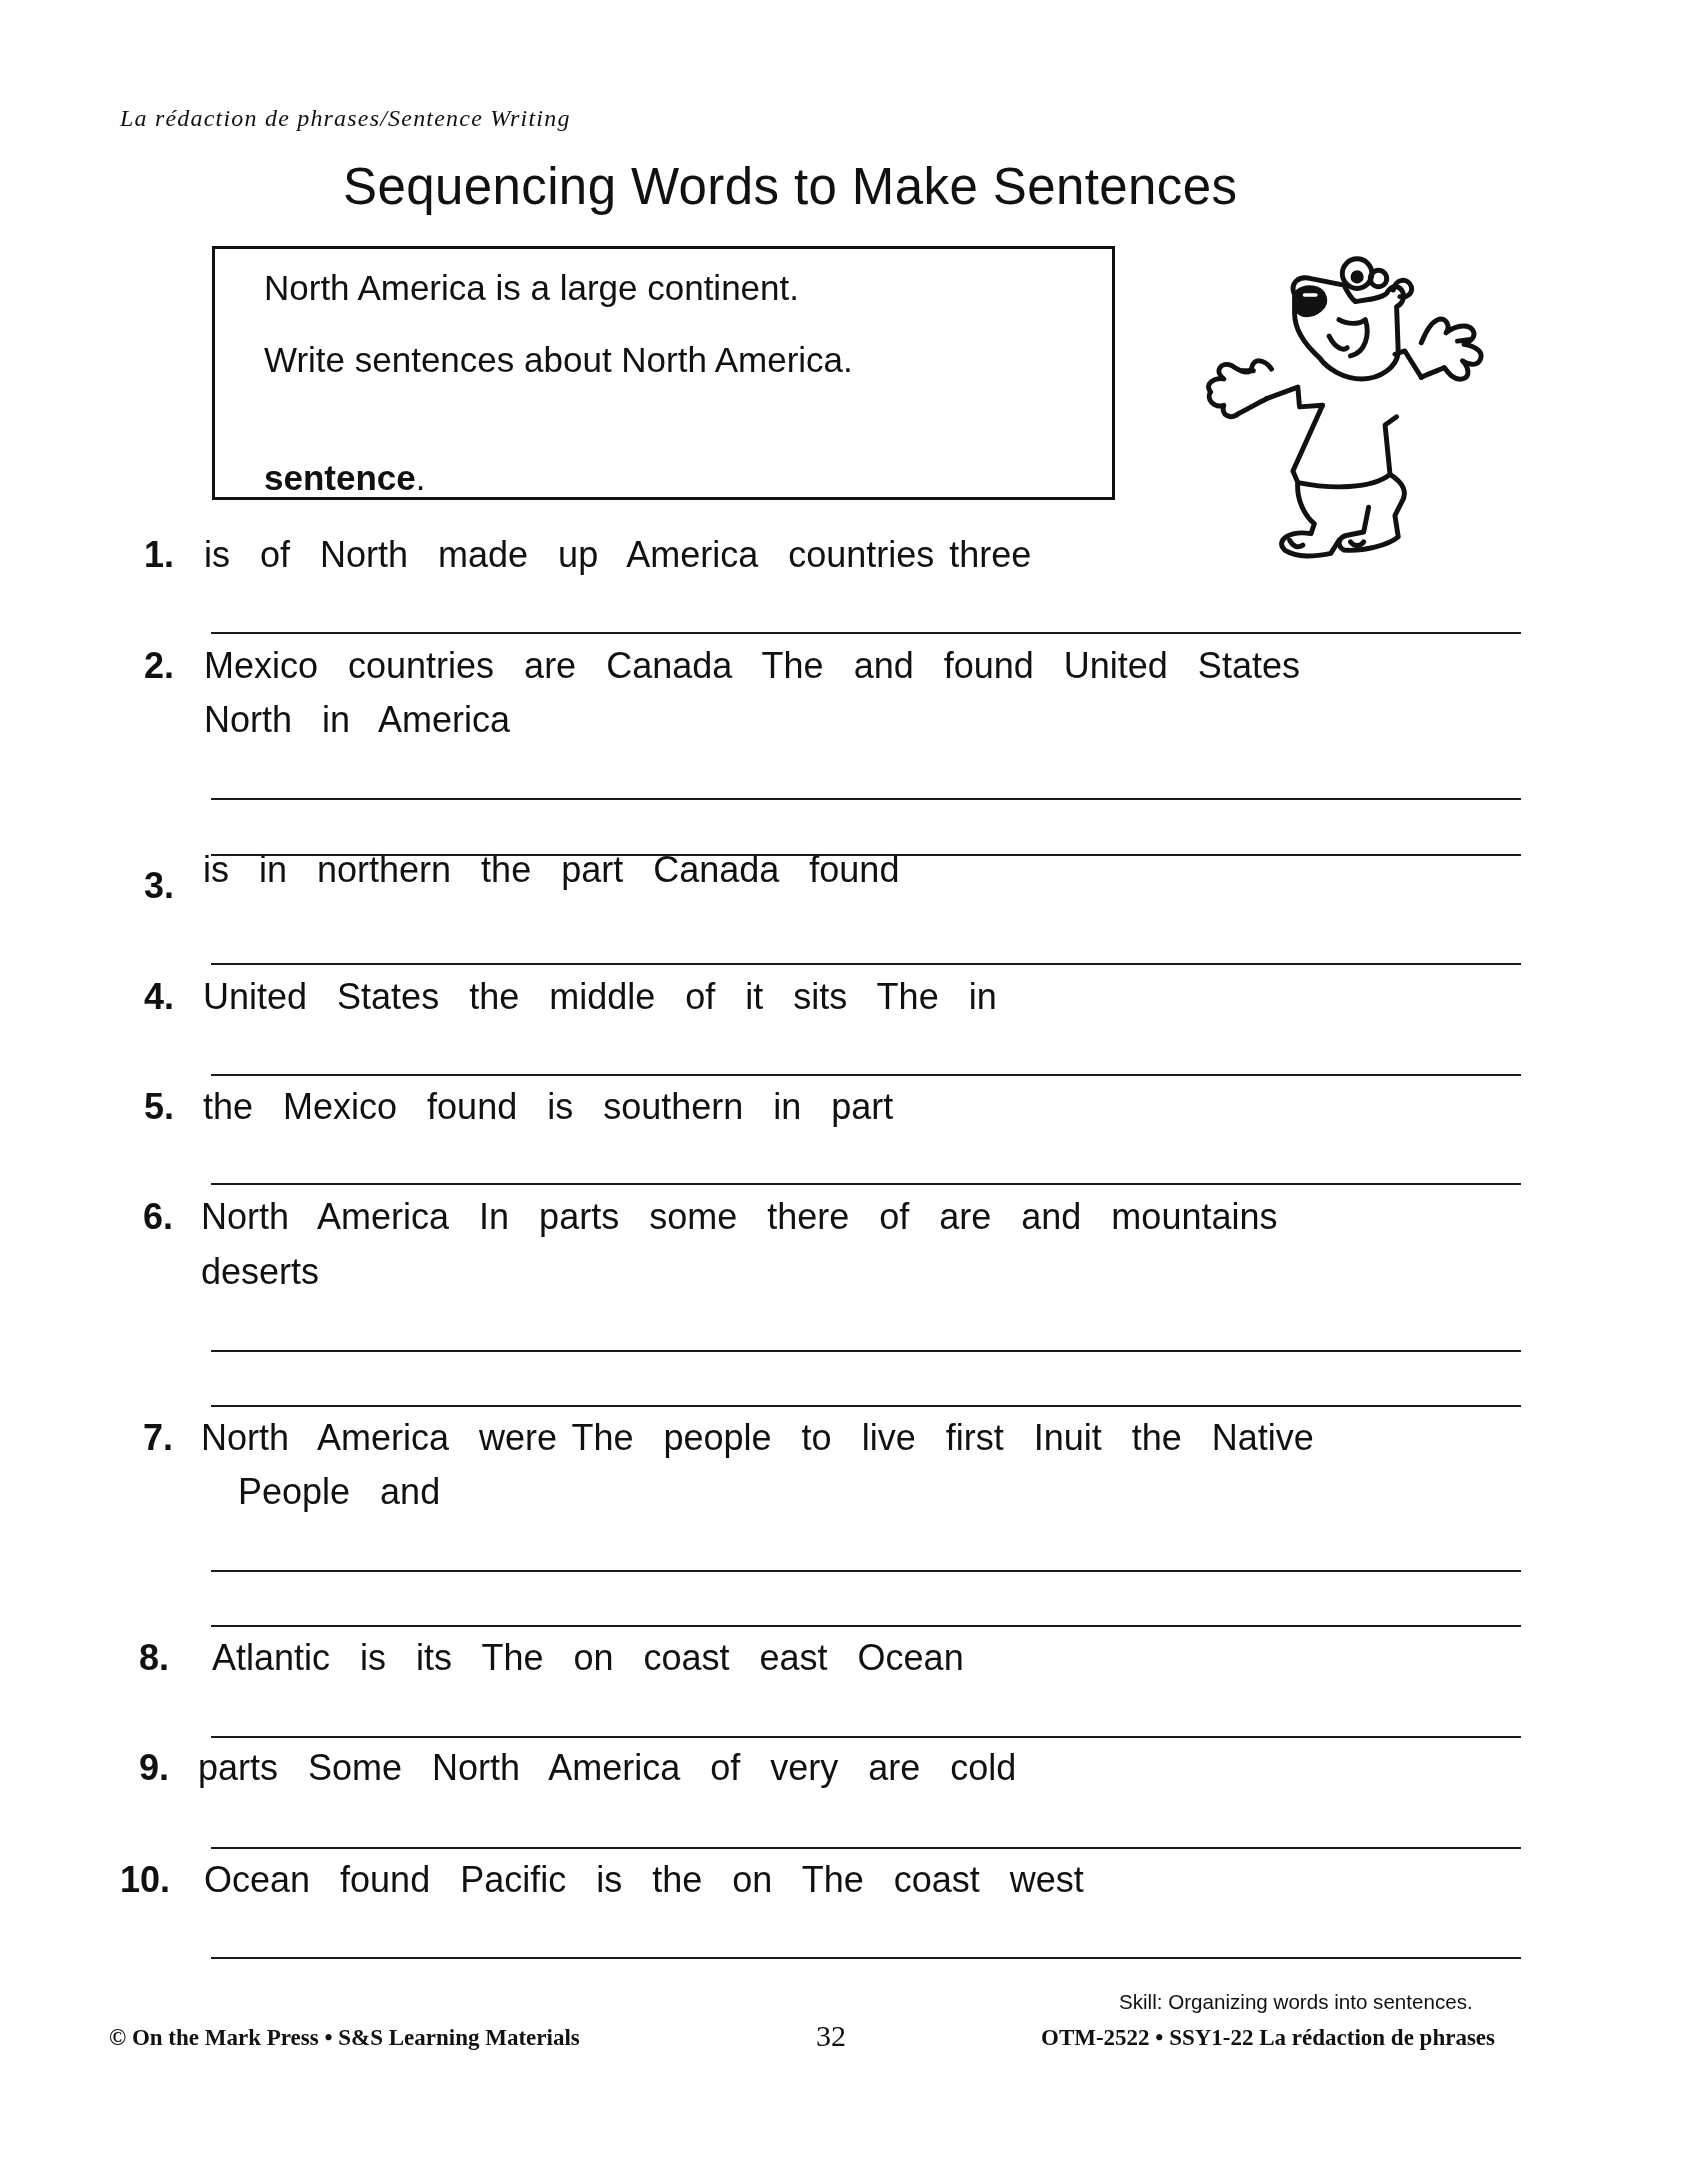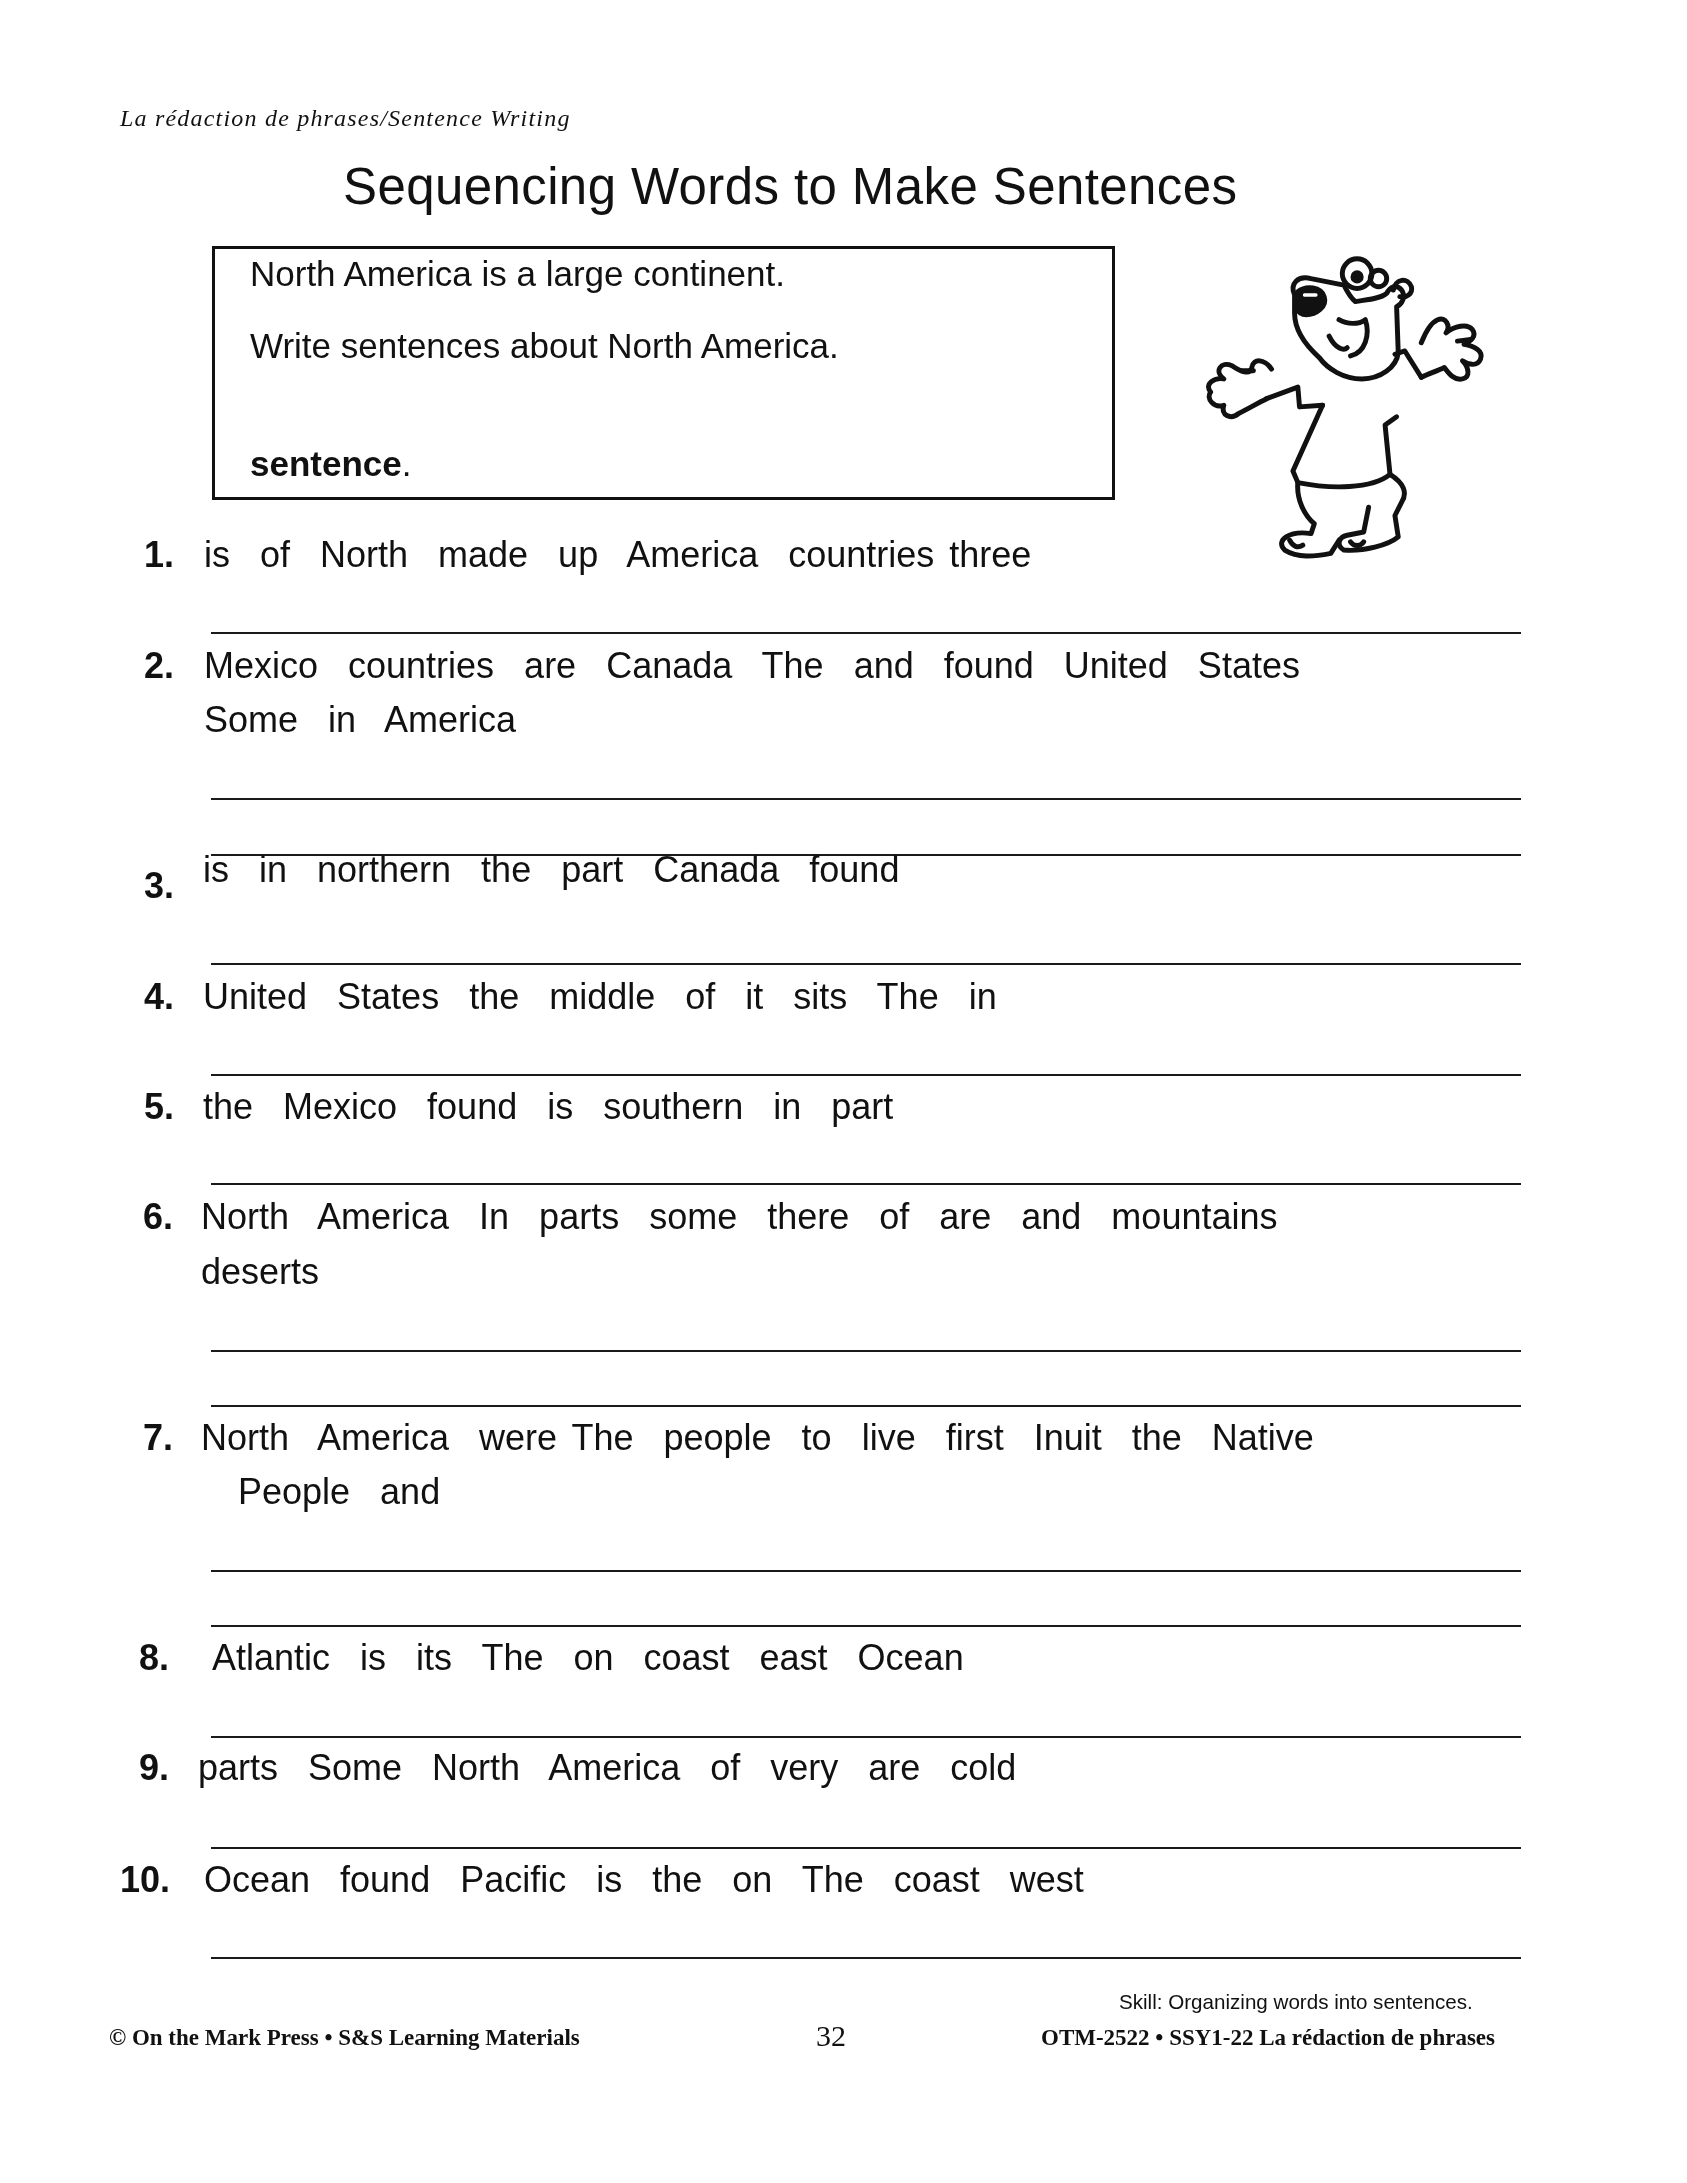--- a/index.html
+++ b/index.html
@@ -1,21 +1,21 @@
 <!DOCTYPE html>
 <html style="font-size:13px"><head>
 <meta charset="utf-8">
 <style>
   html, body { margin:0; padding:0; background:#ffffff; }
   body { width:1687px; height:2183px; position:relative; overflow:hidden; color:#111; font-family:"Liberation Sans", sans-serif; }
   .abs { position:absolute; }
   .header { left:120px; top:105px; font-family:"Liberation Serif", serif; font-style:italic; font-weight:normal; font-size:24px; letter-spacing:1.2px; white-space:nowrap; }
   .title { left:343px; top:157px; font-size:51px; white-space:nowrap; letter-spacing:0.4px; }
   .box { left:212px; top:246px; width:903px; height:254px; border:3.3px solid #111; box-sizing:border-box; }
-  .box p { position:absolute; left:35px; margin:0; font-size:35px; white-space:nowrap; }
+  .box p { position:absolute; left:35px; margin:14px; font-size:35px; white-space:nowrap; }
   .box b { font-weight:bold; }
   .bear { left:1174px; top:244px; width:330px; height:325px; }
   .num { position:absolute; font-size:36px; font-weight:bold; text-align:right; width:49px; }
   .words { position:absolute; font-size:36px; white-space:nowrap; word-spacing:18px; }
   .rule { position:absolute; left:211px; width:1310px; height:0; border-top:2.5px solid #1a1a1a; }
   .foot-left { left:109px; top:2025px; font-family:"Liberation Serif", serif; font-weight:bold; font-size:23px; white-space:nowrap; }
   .foot-page { left:816px; top:2019px; font-family:"Liberation Serif", serif; font-size:30px; white-space:nowrap; }
   .foot-skill { left:1119px; top:1990px; font-size:20.6px; white-space:nowrap; }
   .foot-right { left:1041px; top:2025px; font-family:"Liberation Serif", serif; font-weight:bold; font-size:23px; white-space:nowrap; }
 </style>
@@ -65,21 +65,21 @@
     <path d="M214 362 C218 368 226 368 230 362"></path>
   </svg>
 </div>
 
 <div class="num" style="left:125px; top:534px;">1.</div>
 <div class="words" style="left: 204px; top: 534px; white-space: pre; word-spacing: 5px;">is  of  North  made  up  America  countries three</div>
 <div class="rule" style="top:632px;"></div>
 
 <div class="num" style="left:125px; top:645px;">2.</div>
 <div class="words" style="left: 204px; top: 645px; white-space: pre; word-spacing: 5px;">Mexico  countries  are  Canada  The  and  found  United  States</div>
-<div class="words" style="left: 204px; top: 699px; white-space: pre; word-spacing: 5px;">Some  in  America</div>
+<div class="words" style="left: 204px; top: 699px; white-space: pre; word-spacing: 5px;">North  in  America</div>
 <div class="rule" style="top:798px;"></div>
 <div class="rule" style="top:854px;"></div>
 
 <div class="num" style="left:125px; top:865px;">3.</div>
 <div class="words" style="left: 203px; top: 849px; white-space: pre; word-spacing: 5px;">is  in  northern  the  part  Canada  found</div>
 <div class="rule" style="top:963px;"></div>
 
 <div class="num" style="left:125px; top:976px;">4.</div>
 <div class="words" style="left: 203px; top: 976px; white-space: pre; word-spacing: 5px;">United  States  the  middle  of  it  sits  The  in</div>
 <div class="rule" style="top:1074px;"></div>

